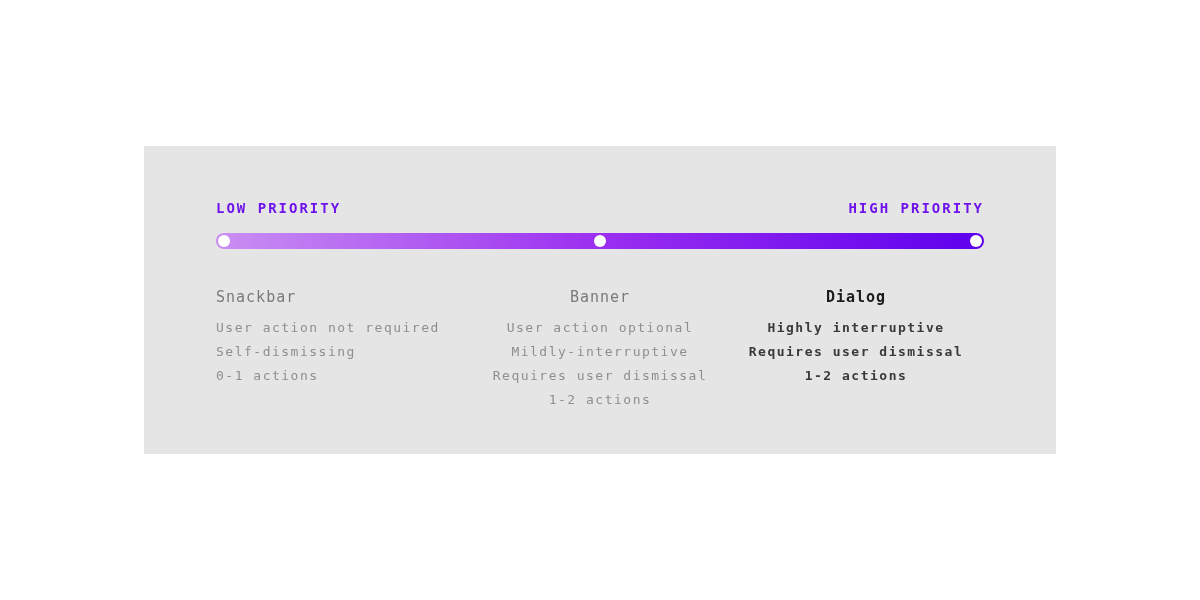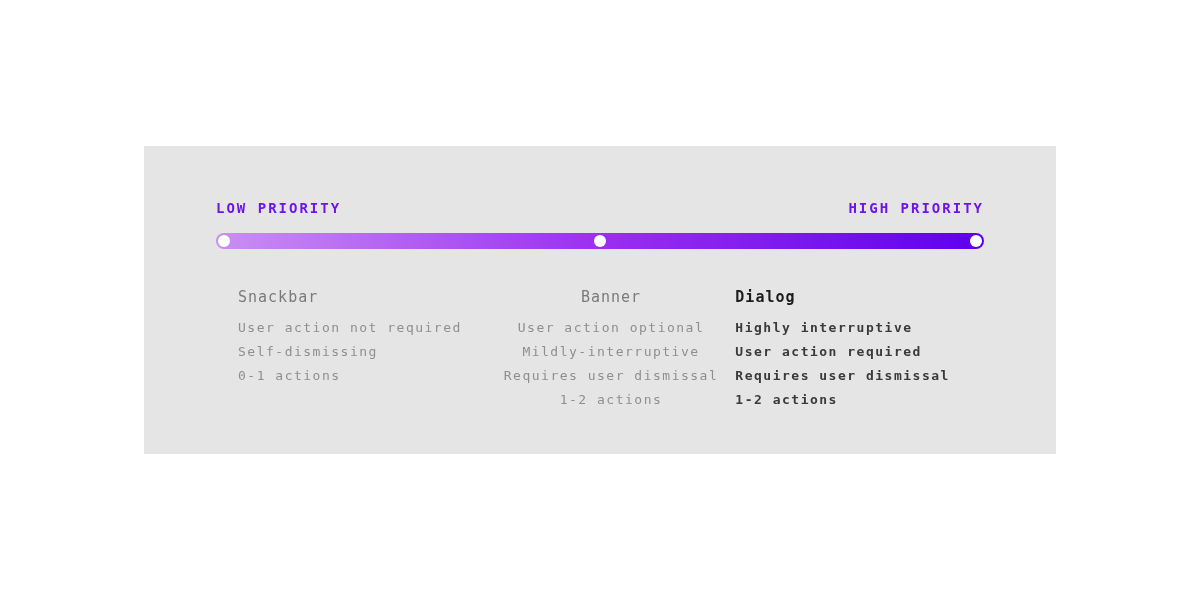--- a/index.html
+++ b/index.html
@@ -53,23 +53,23 @@
   }
   .marker.low  { left: 2px; }
   .marker.mid  { left: calc(50% - 6px); }
   .marker.high { right: 2px; }
   .columns {
     display: flex;
     justify-content: space-between;
     margin-top: 38px;
   }
   .column { flex: 1 1 0; }
-  .column.align-left   { text-align: left; margin-left: 22px; }
+  .column.align-left   { text-align: left; }
   .column.align-center { text-align: center; }
-  .column.align-right  { text-align: left; }
+  .column.align-right  { text-align: center; }
   .column-title {
     margin: 0 0 9px 0;
     font-size: 15px;
     line-height: 20px;
     font-weight: normal;
     letter-spacing: 1px;
     color: var(--title-muted, #7a7a7a);
   }
   .attr-list { margin: 0; padding: 0; list-style: none; }
   .attr-row {
@@ -123,21 +123,20 @@
           <li class="attr-row">Mildly-interruptive</li>
           <li class="attr-row">Requires user dismissal</li>
           <li class="attr-row">1-2 actions</li>
         </ul>
       </div>
 
       <div class="column align-right emphasis">
         <h3 class="column-title">Dialog</h3>
         <ul class="attr-list">
           <li class="attr-row">Highly interruptive</li>
-          <li class="attr-row">User action required</li>
           <li class="attr-row">Requires user dismissal</li>
           <li class="attr-row">1-2 actions</li>
         </ul>
       </div>
 
     </div>
   </div>
 </div>
 
 </body></html>

